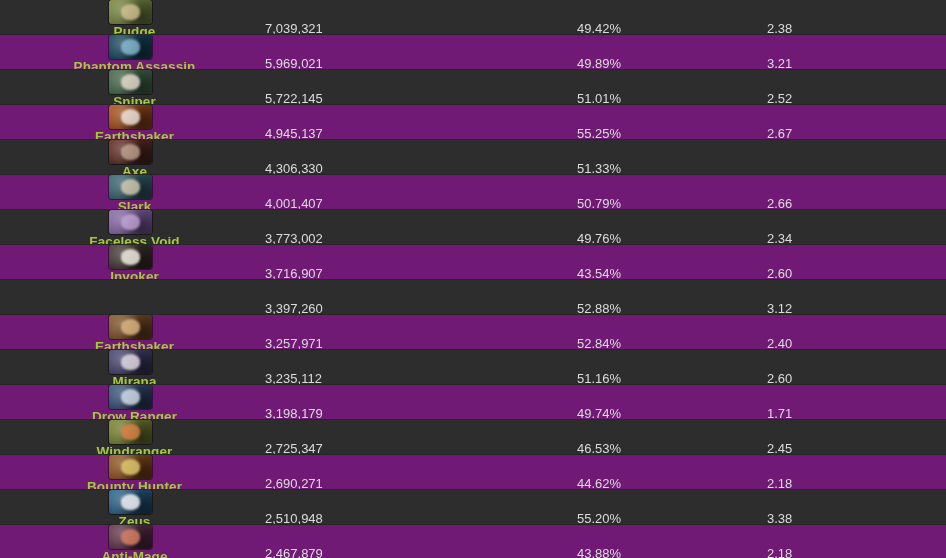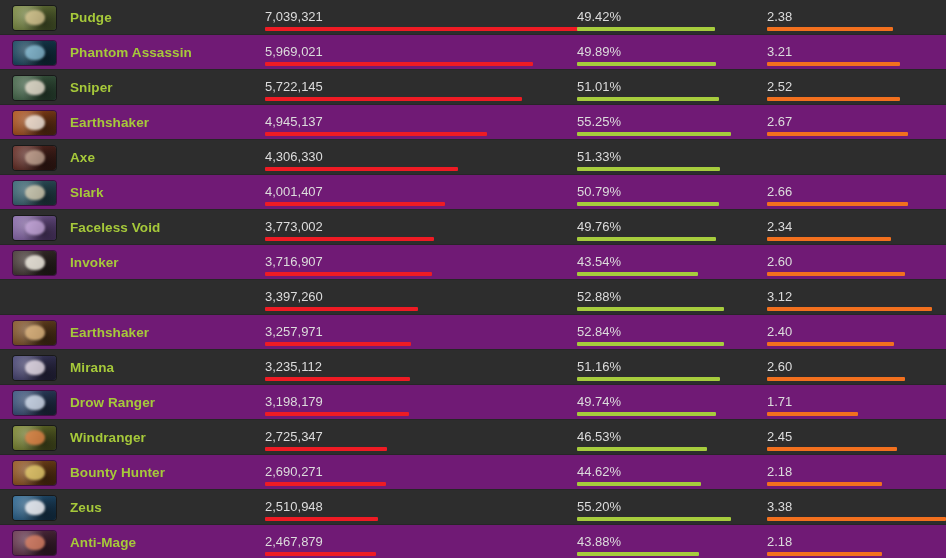--- a/index.html
+++ b/index.html
@@ -17,23 +17,23 @@
     display:flex;
     align-items:flex-start;
     border-bottom:1px solid #262626;
     overflow:hidden;
   }
   .row.odd  { background:#2d2d2d; }
   .row.even { background:#701a75; }
 
   
   .hero-cell {
-    position:absolute; left:8px; top:0;
+    position:absolute; left:0; top:0;
     width:255px; height:35px;
-    display:flex; align-items:center;
+    display:flex; align-items:center;flex-direction:column;
   }
   .portrait {
     width:43px; height:24px;
     margin-left:5px;
     border-radius:3px;
     flex:0 0 auto;
     background:#3a4a55;
     position:relative;
     overflow:hidden;
     box-shadow:0 0 0 1px rgba(0,0,0,.45);
@@ -60,21 +60,21 @@
     font-weight:bold;
     color:#a6c93a;
     white-space:nowrap;
     letter-spacing:.1px;
   }
 
   
   .metric {
     position:absolute;
     top:0; height:47px;
-    padding-top:8px;
+    padding-top:20px;
   }
   .m-matches { left:265px; width:320px; }
   .m-win     { left:577px; width:170px; }
   .m-kda     { left:767px; width:179px; }
 
   .metric .val {
     display:block;
     font-size:13px;
     color:#dcdcdc;
     line-height:17px;

